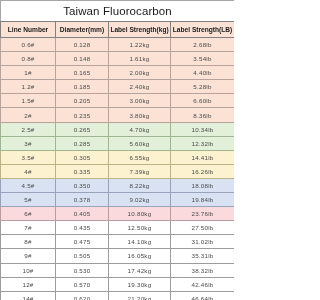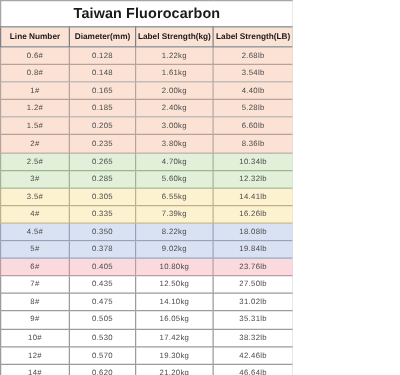--- a/index.html
+++ b/index.html
@@ -37,21 +37,21 @@
 
   
   tr.title-row td {
     height: 20px;
     border: 1px solid #a6a6a6;
     border-bottom: 1px solid #808080;
     background: #ffffff;
     text-align: center;
     vertical-align: middle;
     font-size: 11.5px;
-    font-weight: bold;
+    font-weight: normal;
     letter-spacing: 0.1px;
     color: #1a1a1a;
     padding: 0;
   }
 
   
   tr.head-row th {
     height: 15px;
     border: 1px solid #808080;
     background: #fbe2d5;

